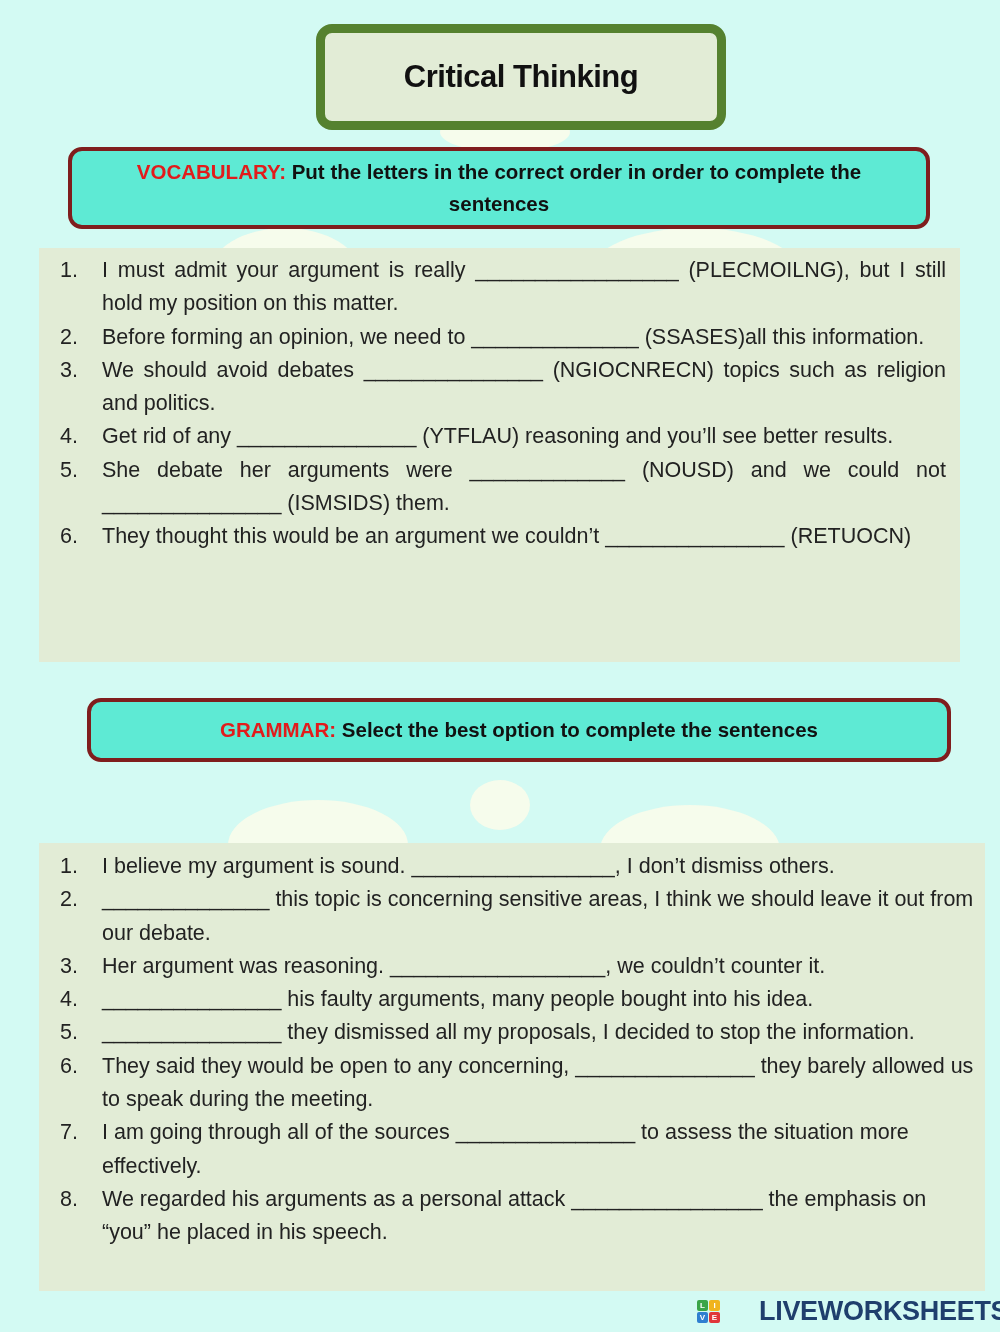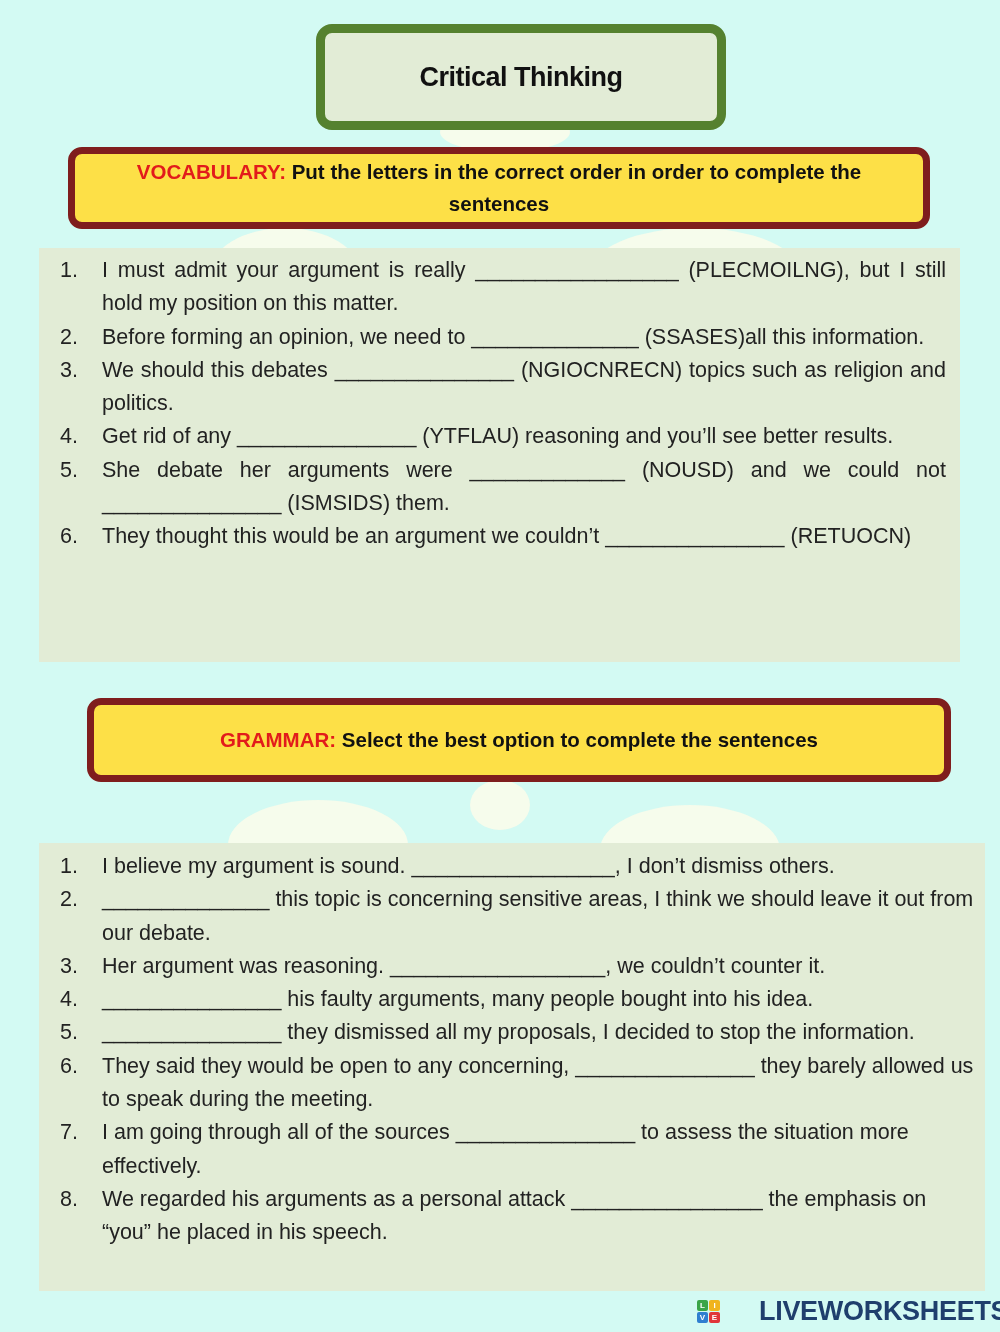--- a/index.html
+++ b/index.html
@@ -9,31 +9,31 @@
     font-family: "Liberation Sans", "DejaVu Sans", sans-serif;
     color: #1a1a1a;
   }
   .bg-blob { position: absolute; border-radius: 50%; background: #fbfbea; opacity: .85; }
 
   .title-box {
     position: absolute; left: 316px; top: 24px; width: 392px; height: 88px;
     border: 9px solid #55812f; border-radius: 16px; background: #e2ecd6;
     display: flex; align-items: center; justify-content: center;
   }
-  .title-box span { font-size: 27px; font-weight: bold; color: #111; letter-spacing: -0.5px; }
+  .title-box span { font-size: 31px; font-weight: bold; color: #111; letter-spacing: -0.5px; }
 
   .instr-box {
-    position: absolute; border: 7px solid #7f1d1d; border-radius: 14px; background: #fde047;
+    position: absolute; border: 4px solid #7f1d1d; border-radius: 14px; background: #5eead4;
     display: flex; align-items: center; justify-content: center; text-align: center;
     font-size: 20.5px; font-weight: bold; line-height: 32px; color: #111; box-sizing: border-box;
     padding: 0 18px;
   }
   .instr-box .lab { color: #e21b1b; }
   .vocab-instr { left: 68px; top: 147px; width: 862px; height: 82px; }
-  .gram-instr { left: 87px; top: 698px; width: 864px; height: 84px; }
+  .gram-instr { left: 87px; top: 698px; width: 864px; height: 64px; }
 
   .panel {
     position: absolute; background: #e2ecd6; box-sizing: border-box;
     font-size: 21.5px; line-height: 33.3px; color: #222;
   }
   .vocab-panel { left: 39px; top: 248px; width: 921px; height: 414px; padding: 6px 14px 0 0; }
   .gram-panel { left: 39px; top: 843px; width: 946px; height: 448px; padding: 7px 10px 0 0; }
 
   .item { display: flex; }
   .num { width: 63px; flex: 0 0 63px; text-align: right; padding-right: 0; box-sizing: border-box; }
@@ -72,21 +72,21 @@
   <div class="item">
     <div class="num"><span>1.</span></div>
     <div class="txt">I must admit your argument is really _________________ (PLECMOILNG), but I still hold my position on this matter.</div>
   </div>
   <div class="item">
     <div class="num"><span>2.</span></div>
     <div class="txt">Before forming an opinion, we need to ______________ (SSASES)all this information.</div>
   </div>
   <div class="item">
     <div class="num"><span>3.</span></div>
-    <div class="txt">We should this debates _______________ (NGIOCNRECN) topics such as religion and politics.</div>
+    <div class="txt">We should avoid debates _______________ (NGIOCNRECN) topics such as religion and politics.</div>
   </div>
   <div class="item">
     <div class="num"><span>4.</span></div>
     <div class="txt">Get rid of any _______________ (YTFLAU) reasoning and you’ll see better results.</div>
   </div>
   <div class="item">
     <div class="num"><span>5.</span></div>
     <div class="txt">She debate her arguments were _____________ (NOUSD) and we could not _______________ (ISMSIDS) them.</div>
   </div>
   <div class="item">

